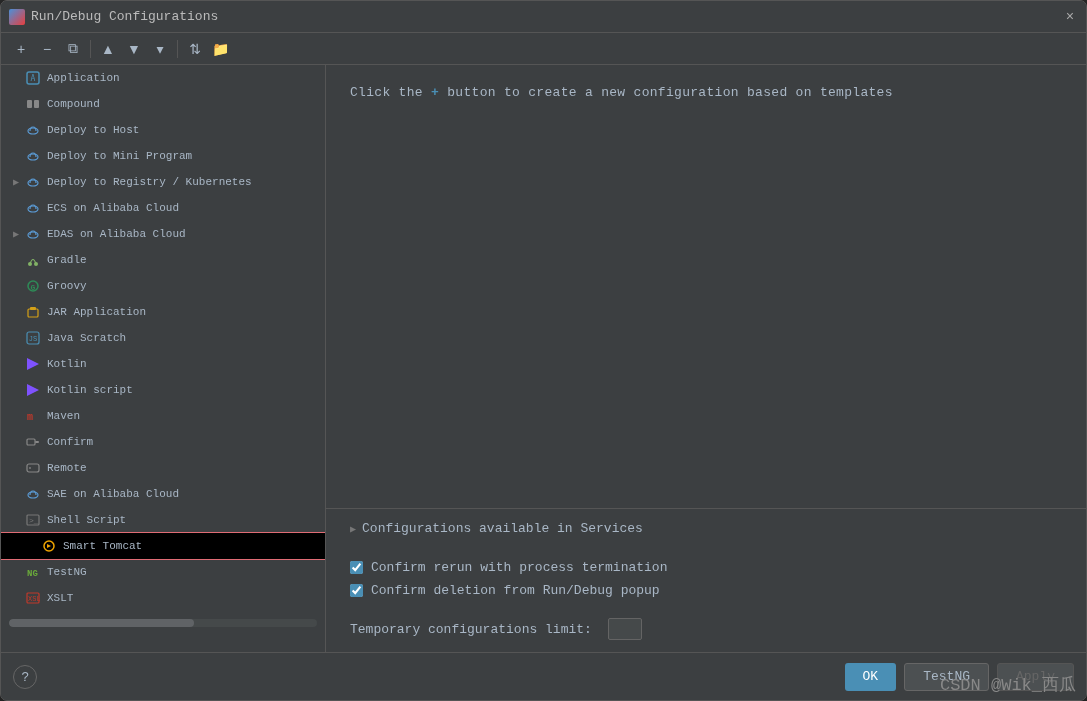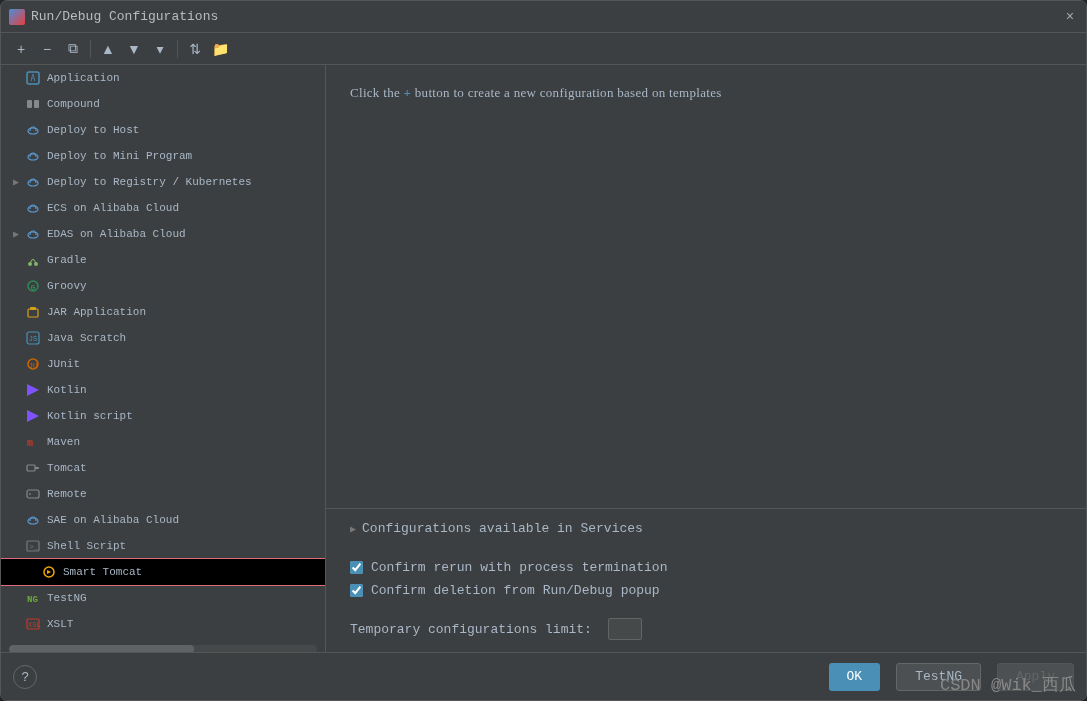--- a/index.html
+++ b/index.html
@@ -146,21 +146,21 @@
     .right-panel {
       flex: 1;
       background: #3c3f41;
       display: flex;
       flex-direction: column;
       padding: 0;
     }
     .right-main {
       flex: 1;
       padding: 20px 24px;
-      font-family: Liberation Serif, serif;
+      font-family: Liberation Mono, monospace;
       font-size: 13px;
       color: #a9b7c6;
     }
     .hint-text {
       font-size: 13px;
       color: #a9b7c6;
       letter-spacing: 0.3px;
     }
     .hint-plus {
       color: #4a8fb5;
@@ -252,21 +252,21 @@
       color: #a9b7c6;
       display: flex;
       align-items: center;
       justify-content: center;
       cursor: pointer;
       font-size: 13px;
     }
     .bottom-actions {
       margin-left: auto;
       display: flex;
-      gap: 16px;
+      gap: 8px;
       align-items: center;
     }
     .btn {
       height: 28px;
       padding: 0 18px;
       border-radius: 3px;
       border: none;
       cursor: pointer;
       font-size: 13px;
       font-family: inherit;
@@ -455,30 +455,20 @@
         <span class="tree-item-expand"></span>
         <span class="tree-item-icon svg-icon">
           <svg width="14" height="14" viewBox="0 0 14 14">
               <rect x="1" y="1" width="12" height="12" rx="2" fill="none" stroke="#4a8fb5" stroke-width="1.2"></rect>
               <text x="7" y="10" text-anchor="middle" fill="#4a8fb5" font-size="7">JS</text>
             </svg>
         </span>
         <span class="tree-item-label">Java Scratch</span>
       </div>
 
-      <div class="tree-item">
-        <span class="tree-item-expand"></span>
-        <span class="tree-item-icon svg-icon">
-          <svg width="14" height="14" viewBox="0 0 14 14">
-              <circle cx="7" cy="7" r="5" fill="none" stroke="#cc6600" stroke-width="1.5"></circle>
-              <text x="7" y="10.5" text-anchor="middle" fill="#cc6600" font-size="7">JU</text>
-            </svg>
-        </span>
-        <span class="tree-item-label">JUnit</span>
-      </div>
 
       <div class="tree-item">
         <span class="tree-item-expand"></span>
         <span class="tree-item-icon svg-icon">
           <svg width="14" height="14" viewBox="0 0 14 14">
               <polygon points="1,1 13,7 1,13" fill="#7f52ff"></polygon>
             </svg>
         </span>
         <span class="tree-item-label">Kotlin</span>
       </div>
@@ -504,21 +494,21 @@
       </div>
 
       <div class="tree-item">
         <span class="tree-item-expand"></span>
         <span class="tree-item-icon svg-icon">
           <svg width="14" height="14" viewBox="0 0 14 14">
               <rect x="1" y="4" width="8" height="6" rx="1" fill="none" stroke="#888" stroke-width="1.2"></rect>
               <rect x="9" y="6" width="4" height="2" rx="1" fill="#888"></rect>
             </svg>
         </span>
-        <span class="tree-item-label">Tomcat</span>
+        <span class="tree-item-label">Confirm</span>
       </div>
 
       <div class="tree-item">
         <span class="tree-item-expand"></span>
         <span class="tree-item-icon svg-icon">
           <svg width="14" height="14" viewBox="0 0 14 14">
               <rect x="1" y="3" width="12" height="8" rx="2" fill="none" stroke="#888" stroke-width="1.2"></rect>
               <line x1="4" y1="6" x2="4" y2="8" stroke="#888" stroke-width="1.2"></line>
             </svg>
         </span>

